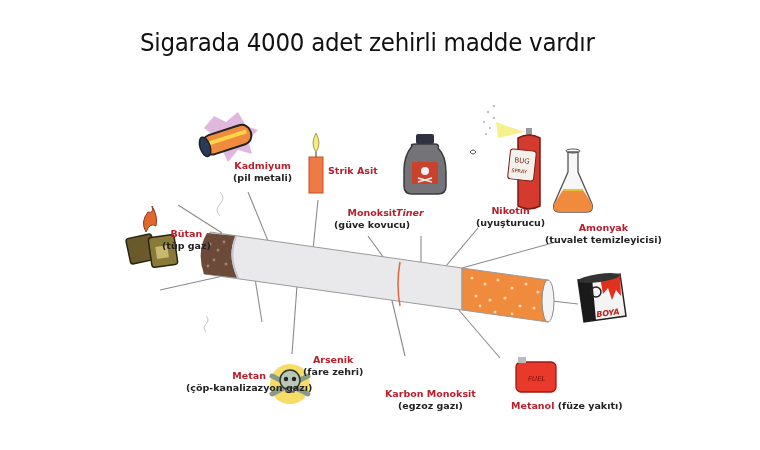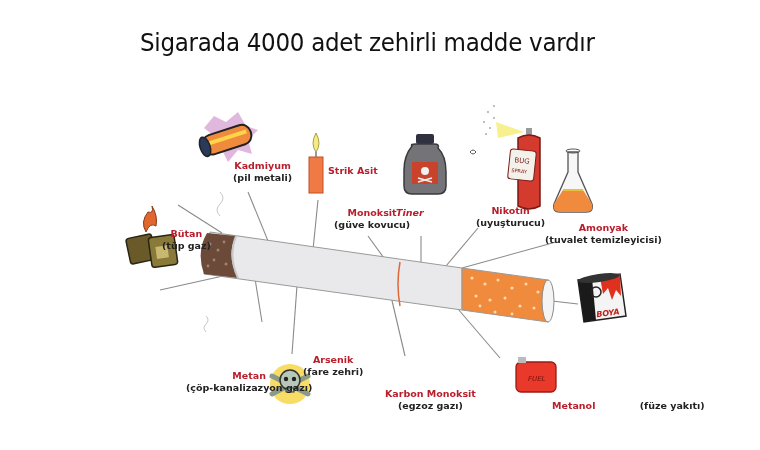--- a/index.html
+++ b/index.html
@@ -2,21 +2,21 @@
 <html><head>
 <meta charset="utf-8">
 <style>
   html, body { margin:0; padding:0; }
   body { width:760px; height:450px; background:#ffffff; position:relative; overflow:hidden; font-family:"DejaVu Sans", sans-serif; }
   .canvas { position:absolute; left:0; top:0; width:760px; height:337px; }
   .title { position:absolute; left:140px; top:28px; font-family:"DejaVu Sans", sans-serif; font-size:25px; color:#111; letter-spacing:-0.3px; transform:scaleX(0.92); transform-origin:left; white-space:nowrap; }
   .lbl { position:absolute; font-size:9.5px; line-height:12px; text-align:center; white-space:nowrap; font-weight:bold; }
   .lbl .name { color:#b81e2c; display:block; }
   .lbl .desc { color:#222; display:block; }
-  .lbl.inline .name, .lbl.inline .desc { display:inline;margin-left:41px; }
+  .lbl.inline .name, .lbl.inline .desc { display:inline; }
   svg { position:absolute; left:0; top:0; }
 </style>
 </head>
 <body>
 
 <div class="canvas">
 
   <div class="title">Sigarada 4000 adet zehirli madde vardır</div>
 
   <svg width="760" height="450">

